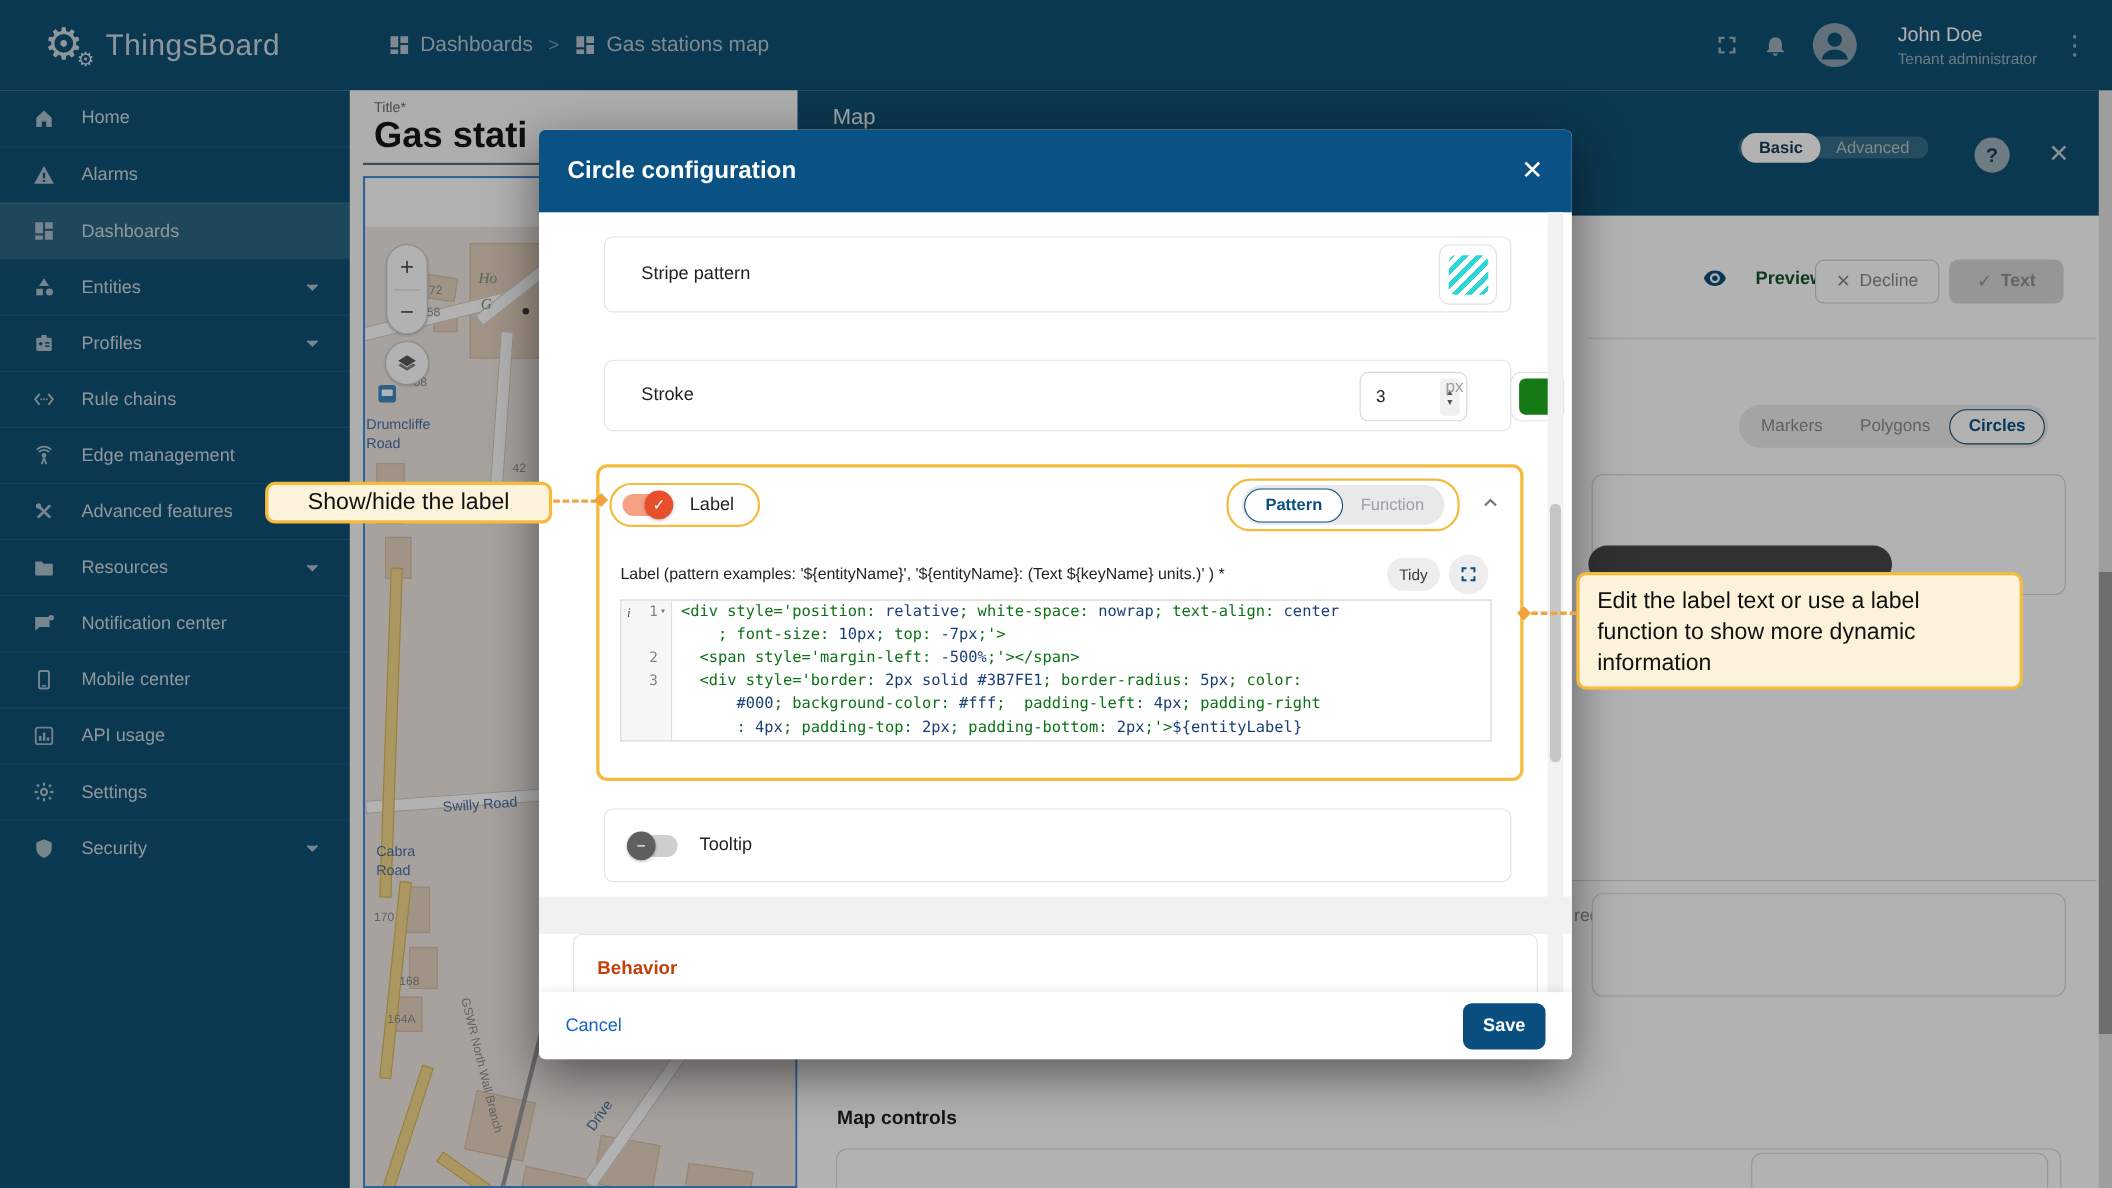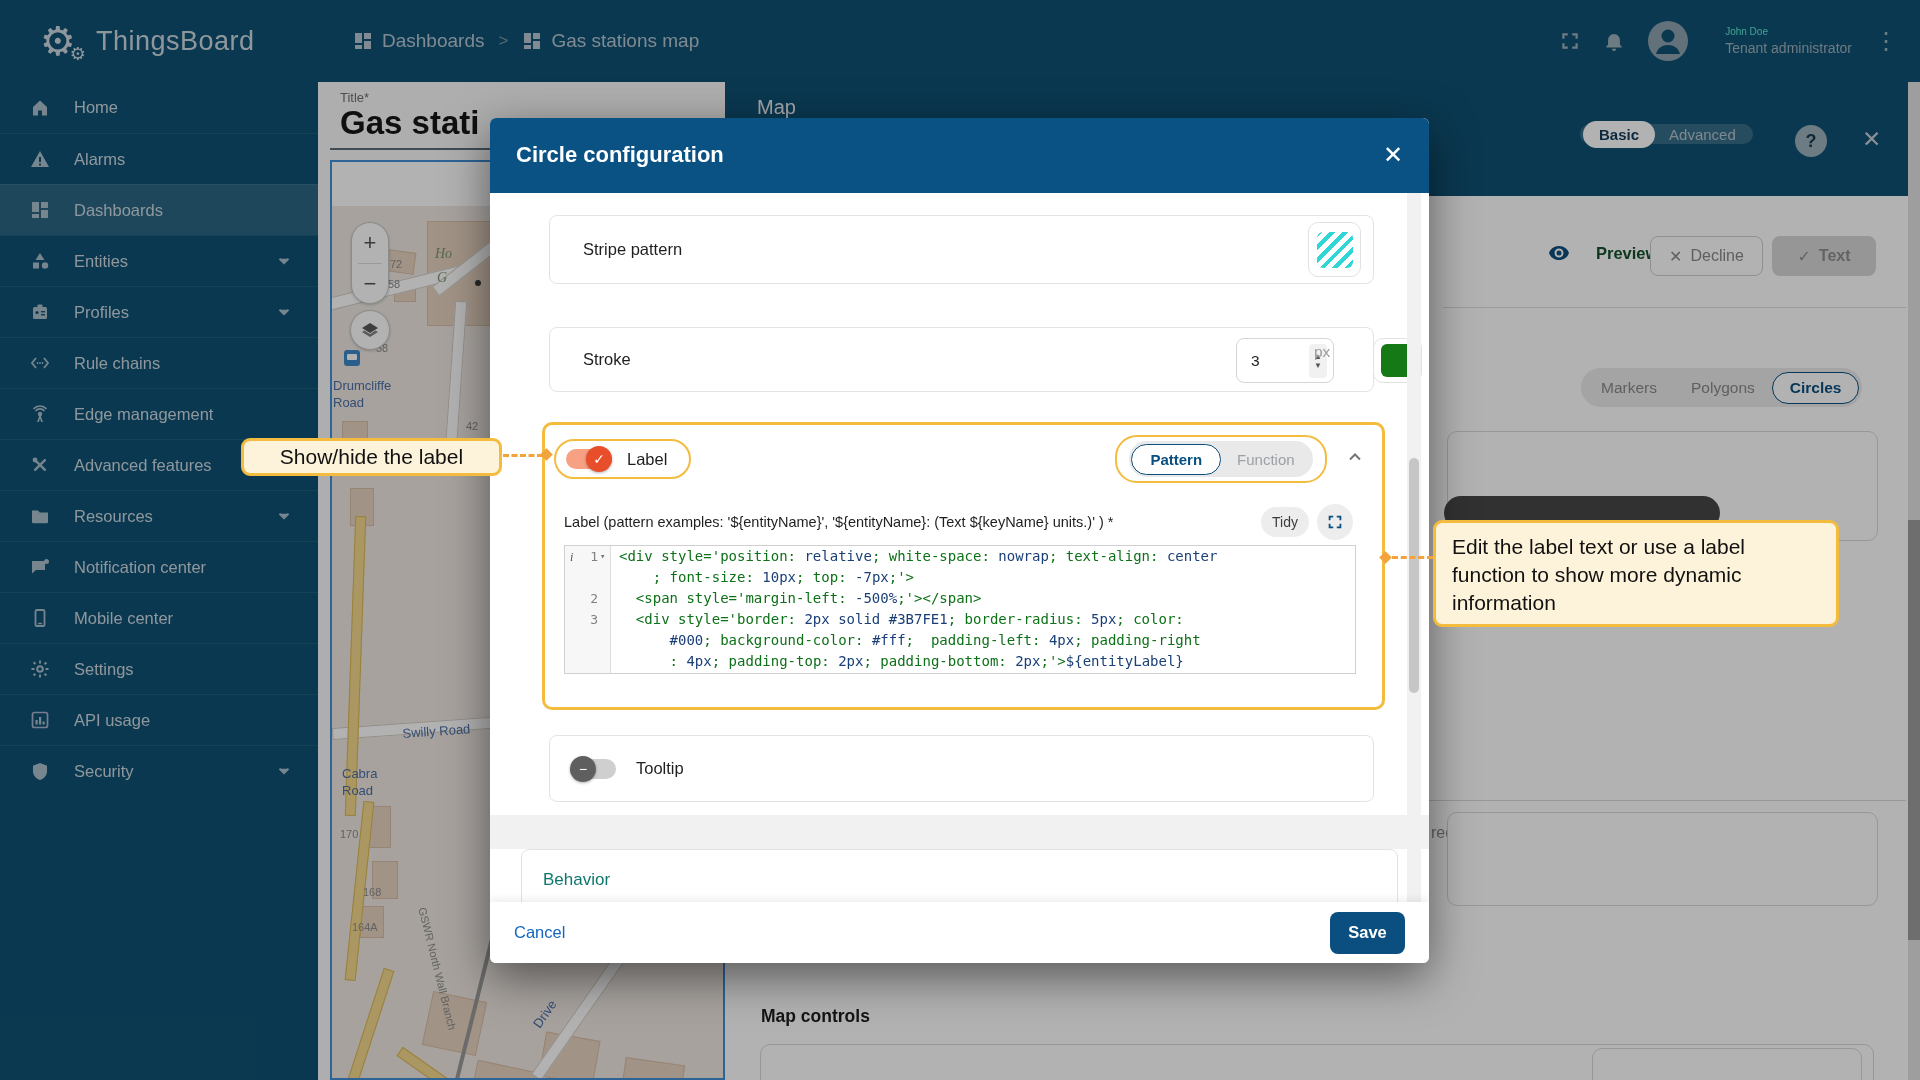--- a/index.html
+++ b/index.html
@@ -13,21 +13,21 @@
   .logo .gear-big { font-size:40px; line-height:1; }
   .logo .gear-small { font-size:18px; margin-left:-16px; margin-top:26px; }
   .logo-text { font-size:27px; font-weight:500; letter-spacing:.5px; }
   .breadcrumb { position:absolute; left:353px; top:0; height:82px; display:flex; align-items:center; gap:14px; color:#b7c6d1; font-size:19px; }
   .crumb { display:flex; align-items:center; gap:9px; cursor:pointer; }
   .crumb svg { fill:#b7c6d1; }
   .crumb-sep { color:#7f98a6; font-size:17px; }
   .tb-right { position:absolute; right:0; top:0; height:82px; display:flex; align-items:center; }
   .tb-icon { color:#9db0bb; fill:#9db0bb; cursor:pointer; }
   .user-block { display:flex; flex-direction:column; justify-content:center; margin-left:14px; }
-  .user-name { color:#5eead4; font-size:10px; }
+  .user-name { color:#ffffff; font-size:18px; }
   .user-role { color:#9db0bb; font-size:14px; margin-top:3px; }
 
   .sidebar { position:absolute; left:0; top:82px; width:318px; height:998px; background:var(--chrome,#0F5173); z-index:10; }
   .nav-item { height:51px; display:flex; align-items:center; padding:0 24px 0 30px; gap:24px; border-top:1px solid rgba(255,255,255,.08); cursor:pointer; }
   .nav-item:first-child { border-top:none; }
   .nav-item.active { background:rgba(255,255,255,.12); }
   .nav-item svg { flex:0 0 20px; fill:#a9bfcc; }
   .nav-label { color:#cdd9e1; font-size:16.5px; flex:1; white-space:nowrap; }
   .nav-chev { fill:none; stroke:#a9bfcc; stroke-width:2; }
 
@@ -120,21 +120,21 @@
   .info-mark { position:absolute; left:5px; top:4px; font-family:"Liberation Serif",serif; font-style:italic; font-size:12px; color:#555; }
   .code-row { position:relative; height:21px; line-height:21px; white-space:pre; font-size:14px; }
   .code-row .gut { position:absolute; left:0; top:0; width:33px; text-align:right; color:#808080; font-size:13px; }
   .code-row .fold { position:absolute; left:35px; top:0; font-size:9px; color:#777; }
   .code-row .line { position:absolute; left:54px; top:0; }
   .code-row .g { color:#0D7117; }
   .code-row .n { color:#1A3F77; }
 
   .gray-band { position:absolute; left:0; top:697px; width:939px; height:34px; background:#f1f1f1; }
   .behavior-card { position:absolute; left:31px; top:731px; width:877px; height:110px; border:1px solid #e3e3e3; border-radius:8px; background:#fff; }
-  .behavior-title { position:absolute; left:21px; top:20px; font-size:17px; font-weight:400; color:#0f766e; }
+  .behavior-title { position:absolute; left:21px; top:20px; font-size:17px; font-weight:700; color:#c2410c; }
   .modal-footer { position:absolute; left:0; top:784px; width:939px; height:61px; background:#fff; box-shadow:0 -3px 8px rgba(0,0,0,.07); display:flex; align-items:center; justify-content:space-between; padding:0 24px; }
   .cancel-btn { color:#1565C0; font-size:16.5px; cursor:pointer; }
   .save-btn { width:75px; height:42px; background:var(--accent,#0A4F80); color:#fff; font-weight:700; font-size:16.5px; border:none; border-radius:8px; cursor:pointer; }
   .modal-scroll { position:absolute; left:917px; top:75px; width:14px; height:709px; background:#f1f1f1; }
   .modal-thumb { position:absolute; left:2px; top:265px; width:10px; height:235px; background:#c6c6c6; border-radius:5px; cursor:pointer; }
 
   
   .callout { position:absolute; background:#fdf2da; border:3px solid var(--highlight,#F3BC3F); border-radius:9px; color:#111; font-size:21px; z-index:70; line-height:1.33; }
   .conn-dash { position:absolute; border-top:3px dashed #f2a33c; z-index:70; }
   .conn-diamond { position:absolute; width:9px; height:9px; background:#f2a33c; transform:rotate(45deg); z-index:70; }
@@ -283,40 +283,40 @@
     </div>
     <div class="nav-item">
       <svg viewBox="0 0 20 20" width="20" height="20">
           <rect x="5.5" y="2" width="9" height="16" rx="1.6" fill="none" stroke="#a9bfcc" stroke-width="1.8"></rect>
           <rect x="8" y="14.8" width="4" height="1.4"></rect>
         </svg>
       <span class="nav-label">Mobile center</span>
     </div>
     <div class="nav-item">
       <svg viewBox="0 0 20 20" width="20" height="20">
+          <rect x="2.5" y="2.5" width="15" height="15" rx="2" fill="none" stroke="#a9b4cc" stroke-width="1.7"></rect>
+          <rect x="5.5" y="10" width="2.2" height="4.5"></rect>
+          <rect x="9" y="7" width="2.2" height="7.5"></rect>
+          <rect x="12.5" y="11.5" width="2.2" height="3"></rect>
+        </svg>
+      <span class="nav-label">API usage</span>
+    </div>
+    <div class="nav-item">
+      <svg viewBox="0 0 20 20" width="20" height="20">
           <path d="M10 6.2a3.8 3.8 0 1 0 0 7.6 3.8 3.8 0 0 0 0-7.6zm0 2a1.8 1.8 0 1 1 0 3.6 1.8 1.8 0 0 1 0-3.6z"></path>
           <rect x="9" y="1.5" width="2" height="3"></rect>
           <rect x="9" y="15.5" width="2" height="3"></rect>
           <rect x="1.5" y="9" width="3" height="2"></rect>
           <rect x="15.5" y="9" width="3" height="2"></rect>
           <rect x="3.2" y="3.2" width="2.6" height="2" transform="rotate(45 4.5 4.2)"></rect>
           <rect x="14.2" y="14.6" width="2.6" height="2" transform="rotate(45 15.5 15.6)"></rect>
           <rect x="14.2" y="3.4" width="2.6" height="2" transform="rotate(-45 15.5 4.4)"></rect>
           <rect x="3.2" y="14.6" width="2.6" height="2" transform="rotate(-45 4.5 15.6)"></rect>
         </svg>
       <span class="nav-label">Settings</span>
-    </div>
-    <div class="nav-item">
-      <svg viewBox="0 0 20 20" width="20" height="20">
-          <rect x="2.5" y="2.5" width="15" height="15" rx="2" fill="none" stroke="#a9b4cc" stroke-width="1.7"></rect>
-          <rect x="5.5" y="10" width="2.2" height="4.5"></rect>
-          <rect x="9" y="7" width="2.2" height="7.5"></rect>
-          <rect x="12.5" y="11.5" width="2.2" height="3"></rect>
-        </svg>
-      <span class="nav-label">API usage</span>
     </div>
     <div class="nav-item">
       <svg viewBox="0 0 20 20" width="20" height="20">
           <path d="M10 2l7 2.8v5.4c0 4.3-3 7.3-7 8.8-4-1.5-7-4.5-7-8.8V4.8z"></path>
         </svg>
       <span class="nav-label">Security</span>
       <svg class="nav-chev" viewBox="0 0 20 20" width="18" height="18">
           <path d="M5 7.5 10 12.5 15 7.5"></path>
         </svg>
     </div>

